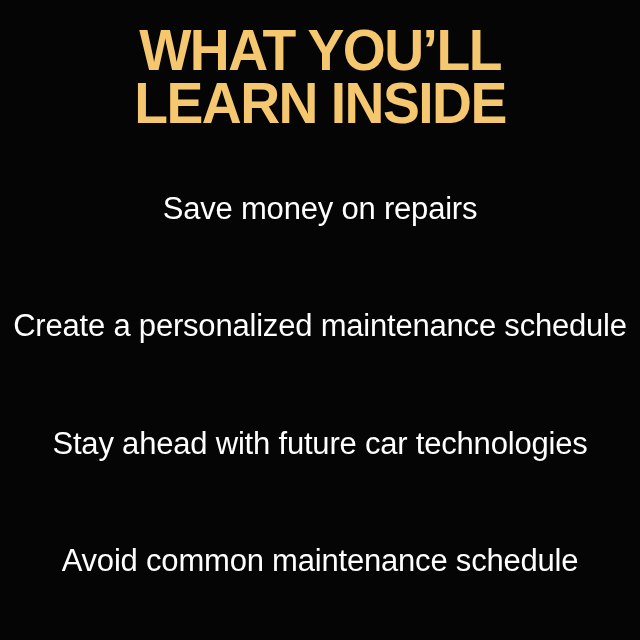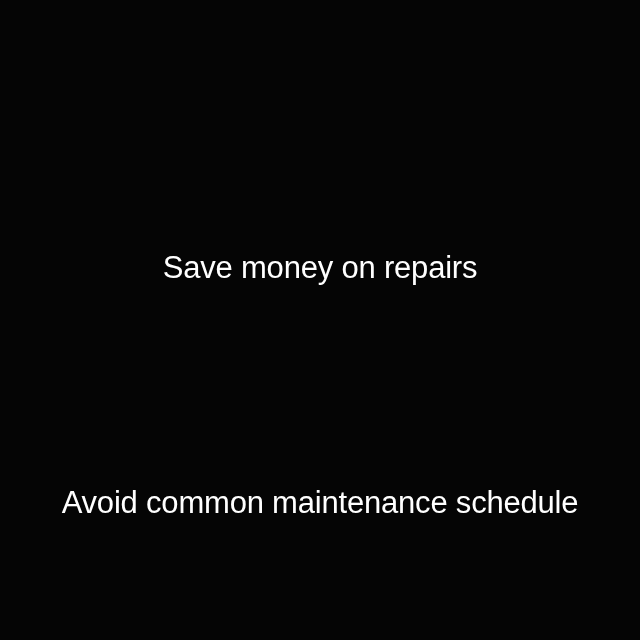--- a/index.html
+++ b/index.html
@@ -73,19 +73,25 @@
     line-height: 38px;
     letter-spacing: -0.2px;
     white-space: nowrap;
   }
 </style>
 </head>
 <body>
 
 <div id="slide">
 
+  <div id="heading">
+    <span class="heading-line">WHAT YOU’LL</span>
+    <span class="heading-line">LEARN INSIDE</span>
+  </div>
 
   <ul id="benefits">
     <li class="benefit-item">Save money on repairs</li>
+    <li class="benefit-item">Create a personalized maintenance schedule</li>
+    <li class="benefit-item">Stay ahead with future car technologies</li>
     <li class="benefit-item">Avoid common maintenance schedule</li>
   </ul>
 
 </div>
 
 </body></html>

